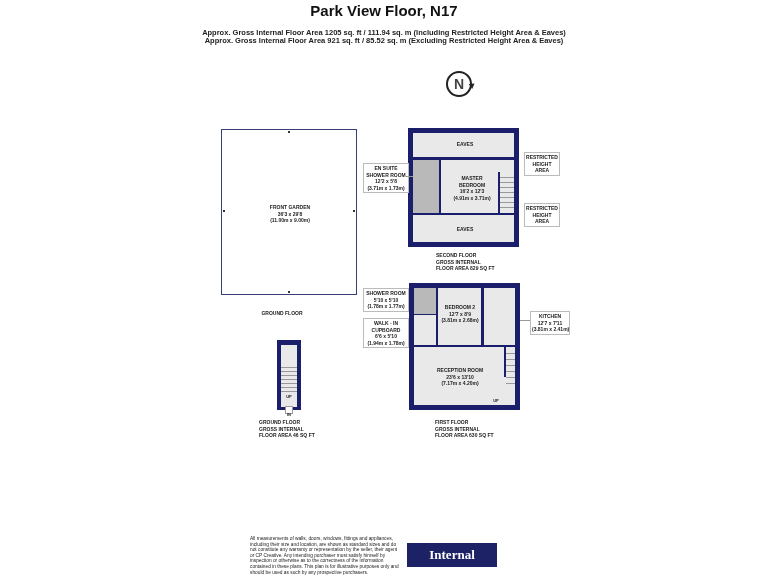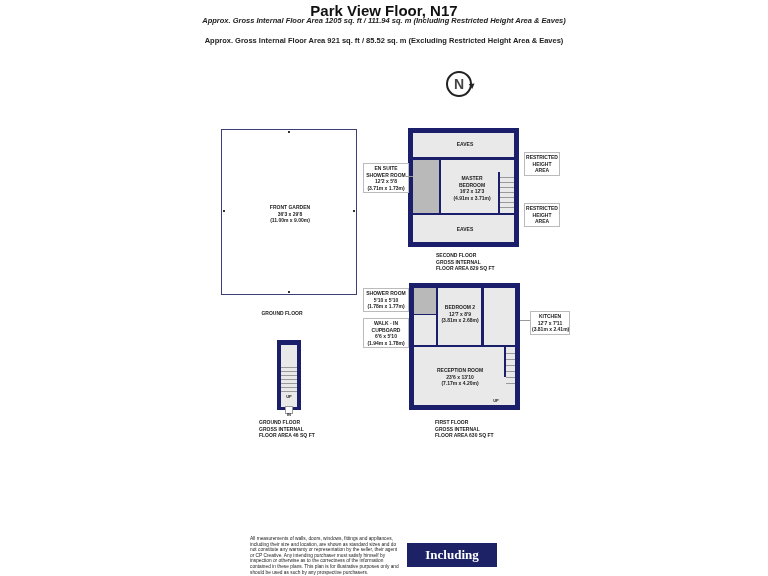--- a/index.html
+++ b/index.html
@@ -18,21 +18,21 @@
   .logo { left:407px; top:543px; width:90px; height:24px; background:#1d2266; color:#fff; font-family:"Liberation Serif", serif; font-weight:bold; font-size:13px; display:flex; align-items:center; justify-content:center; }
   .compass { left:446px; top:71px; width:26px; height:26px; border:2px solid #222; border-radius:50%; box-sizing:border-box; display:flex; align-items:center; justify-content:center; font-weight:bold; font-size:14px; color:#444; }
   .tick { position:absolute; width:2px; height:2px; background:#333; }
   .stair { position:absolute; border-top:0.6px solid #999; }
   .thinline { position:absolute; background:#999; }
 </style>
 </head>
 <body>
 
 <div class="abs title">Park View Floor, N17</div>
-<div class="abs sub" style="top:16px;font-style:italic;">Approx. Gross Internal Floor Area 1205 sq. ft / 111.94 sq. m (Including Restricted Height Area &amp; Eaves)</div>
+<div class="abs sub" style="top:28px;">Approx. Gross Internal Floor Area 1205 sq. ft / 111.94 sq. m (Including Restricted Height Area &amp; Eaves)</div>
 <div class="abs sub" style="top:36px;">Approx. Gross Internal Floor Area 921 sq. ft / 85.52 sq. m (Excluding Restricted Height Area &amp; Eaves)</div>
 
 <div class="abs compass">
     <span>N</span>
   </div>
 <div class="abs" style="left:470px;top:82px;width:0;height:0;border-top:3px solid transparent;border-bottom:3px solid transparent;border-left:5px solid #222;transform:rotate(-35deg);"></div>
 
 <div class="abs garden">
   <span class="tick" style="left:66px;top:1px;"></span>
   <span class="tick" style="left:66px;bottom:1px;"></span>
@@ -162,13 +162,13 @@
 </div>
 <div class="thinline abs" style="left:520px;top:320px;width:10px;height:0.6px;"></div>
 
 <div class="abs lbl lbl-left" style="left:435px;top:419px;">
   <div>FIRST FLOOR</div>
   <div>GROSS INTERNAL</div>
   <div>FLOOR AREA 630 SQ FT</div>
 </div>
 
 <div class="abs disc">All measurements of walls, doors, windows, fittings and appliances, including their size and location, are shown as standard sizes and do not constitute any warranty or representation by the seller, their agent or CP Creative. Any intending purchaser must satisfy himself by inspection or otherwise as to the correctness of the information contained in these plans. This plan is for illustrative purposes only and should be used as such by any prospective purchasers.</div>
-<div class="abs logo">Including</div>
+<div class="abs logo">Internal</div>
 
 </body></html>

